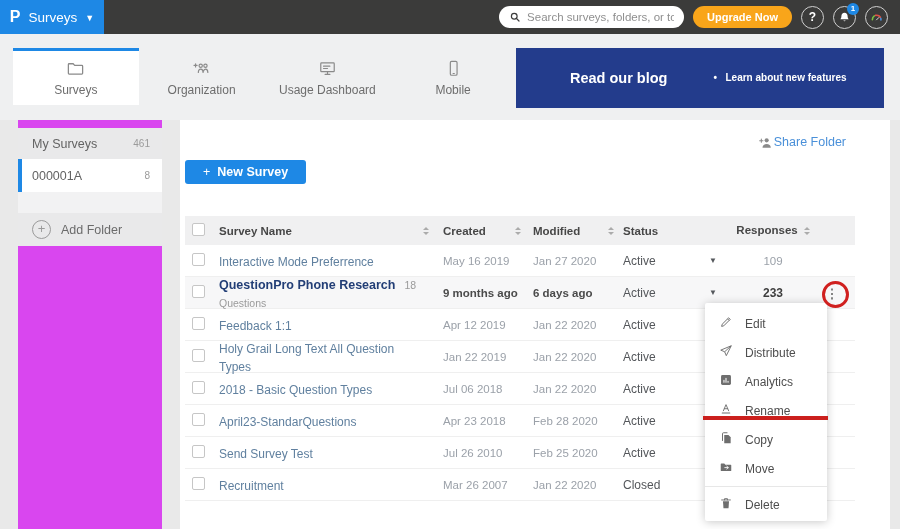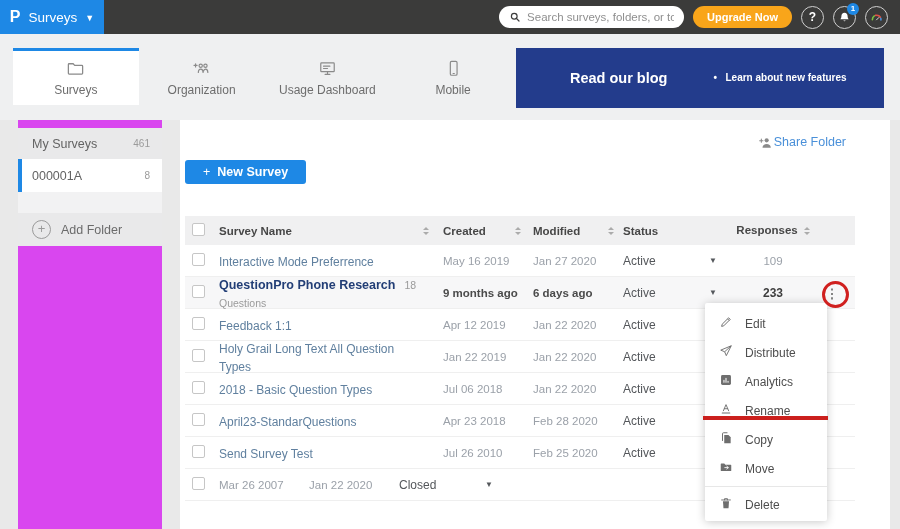--- a/index.html
+++ b/index.html
@@ -374,20 +374,23 @@
           </div>
           <div class="col-status">
             <span class="cell-status">Active</span>
           </div>
           <div class="col-caret">▼</div>
           <div class="col-resp"></div>
           <div class="col-menu"></div>
         </div>
         <div class="t-row">
           <div class="col-check"><span class="checkbox"></span></div>
+          <div class="col-name">
+            <span><a class="name-link">Recruitment</a></span>
+          </div>
           <div class="col-created">
             <span class="cell-date">Mar 26 2007</span>
           </div>
           <div class="col-modified">
             <span class="cell-date">Jan 22 2020</span>
           </div>
           <div class="col-status">
             <span class="cell-status">Closed</span>
           </div>
           <div class="col-caret">▼</div>

